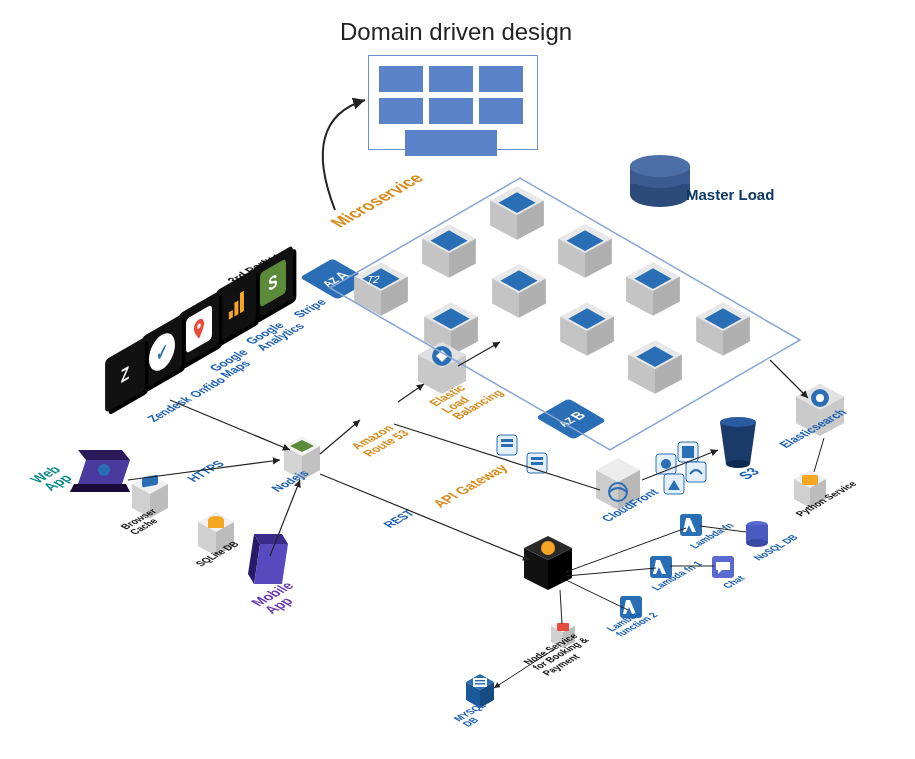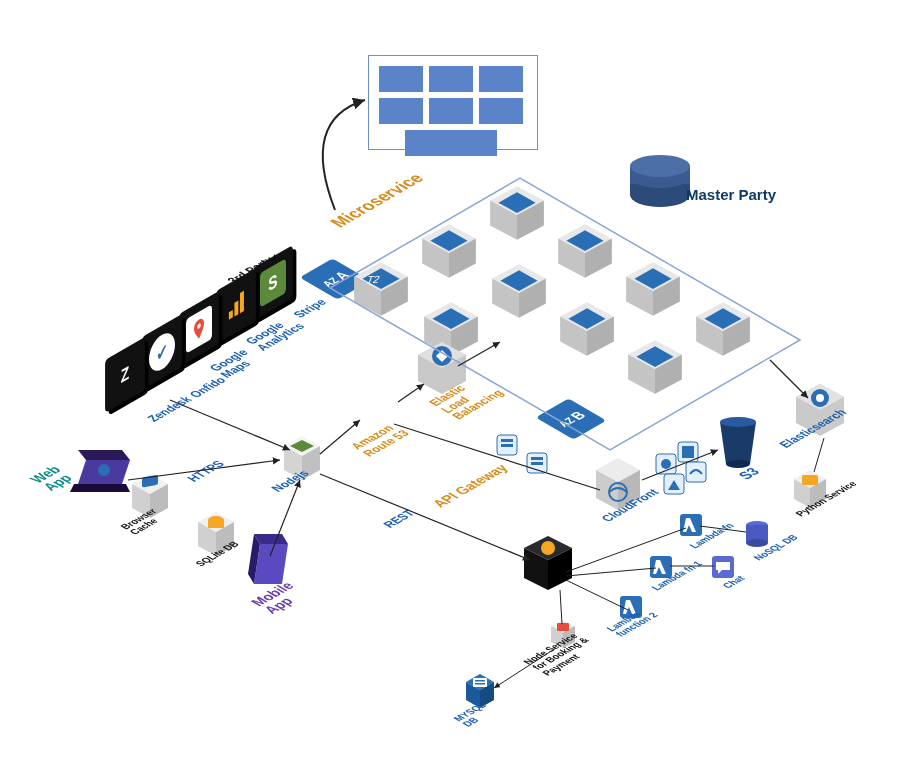--- a/index.html
+++ b/index.html
@@ -108,37 +108,38 @@
 
   .bucket{position:absolute;width:48px;height:54px;}
 
   .hex{position:absolute;width:60px;height:60px;}
 </style>
 </head>
 <body>
 
 <div class="stage">
 
+  <div class="title" style="left:340px; top:18px;">Domain driven design</div>
 
   <div class="ddd-card" style="left:368px; top:55px;">
     <div class="cell sm"></div>
     <div class="cell sm"></div>
     <div class="cell sm"></div>
     <div class="cell sm"></div>
     <div class="cell sm"></div>
     <div class="cell sm"></div>
     <div class="cell lg" style="margin-left:26px;"></div>
   </div>
 
   <div class="cyl" style="left:630px; top:155px;">
     <div class="mid2"></div>
       <div class="mid"></div>
       <div class="top"></div>
   </div>
-  <div class="label c-navy" style="left:686px; top:186px; font-size:15px;">Master Party</div>
+  <div class="label c-navy" style="left:686px; top:186px; font-size:15px;">Master Load</div>
 
   <div class="label c-orange iso-label" style="left:335px; top:216px; font-size:16px;">Microservice</div>
 
   <div class="label c-black iso-label" style="left:230px; top:276px;">3rd Party :</div>
 
   <div class="chip" style="left:316px; top:260px;">
     <div class="az-chip">
       <span>AZ</span>
         <b>A</b>
     </div>

